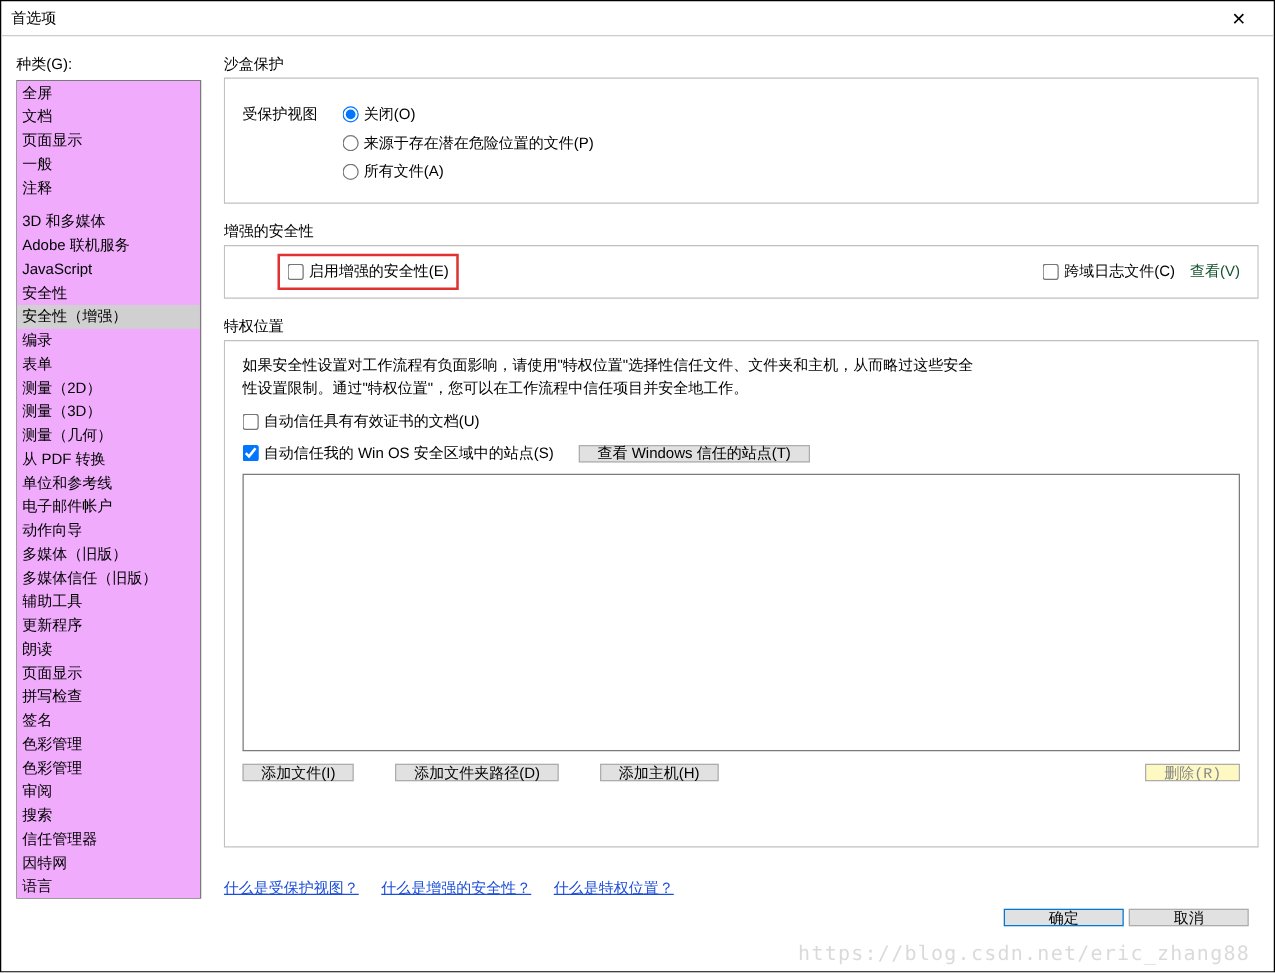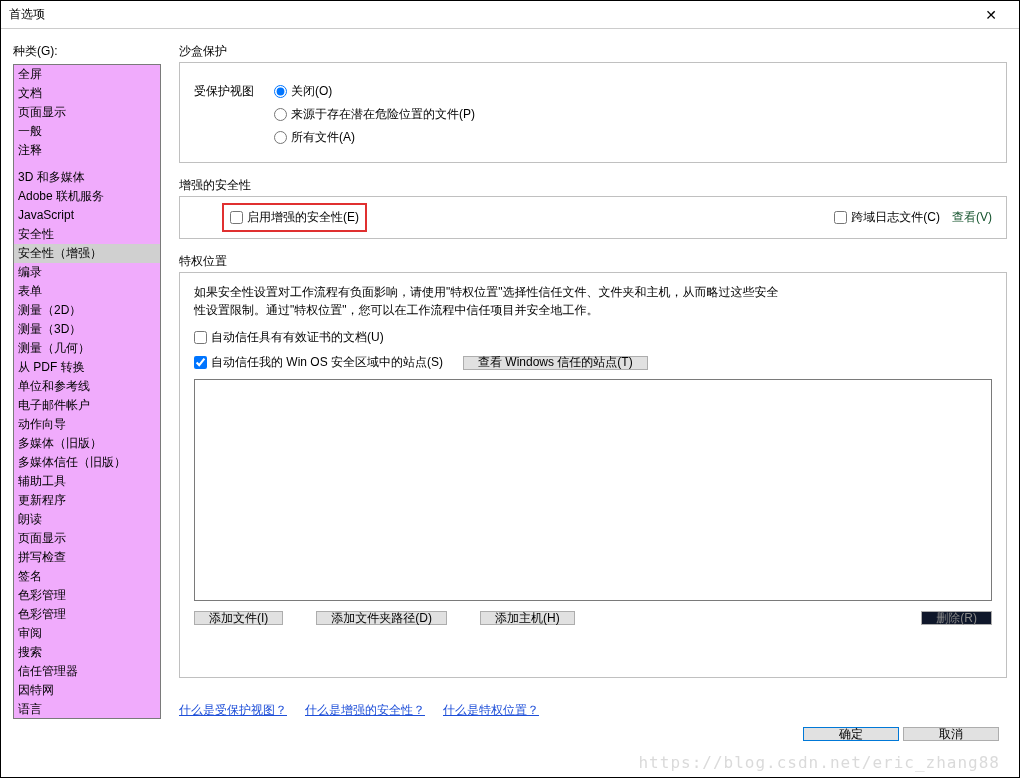--- a/index.html
+++ b/index.html
@@ -26,21 +26,21 @@
     .radio-item { display: flex; align-items: center; gap: 4px; }
     input[type="radio"], input[type="checkbox"] { width: 13px; height: 13px; }
     .red-box { border: 2px solid #e03030; padding: 4px 6px; display: inline-flex; align-items: center; gap: 4px; }
     .enh-row { display: flex; align-items: center; justify-content: space-between; margin-left: 28px; }
     .enh-right { display: flex; align-items: center; gap: 12px; }
     .link { color: #1d4ed8; text-decoration: underline; cursor: pointer; }
     .link-view { color: #14532d; cursor: pointer; }
     .desc { font-size: 12px; line-height: 18px; margin-bottom: 10px; max-width: 590px; }
     .chk-row { display: flex; align-items: center; gap: 4px; margin-bottom: 8px; }
     .btn { height: 14px; padding: 0 14px; background: #e1e1e1; border: 1px solid #adadad; cursor: pointer; font-size: 12px; font-family: inherit; display: inline-flex; align-items: center; justify-content: center; }
-    .btn:disabled { color: #888; background: #0f172a; cursor: default; }
+    .btn:disabled { color: #888; background: #fef9c3; cursor: default; font-family: Liberation Mono, monospace; }
     .priv-list { border: 1px solid #7a7a7a; height: 222px; background: #fff; margin-top: 4px; }
     .btn-row { display: flex; gap: 33px; margin-top: 10px; }
     .btn-row .spacer { flex: 1; }
     .links-row { display: flex; gap: 18px; margin-top: 10px; }
     .footer { height: 50px; display: flex; justify-content: flex-end; gap: 4px; padding: 0 20px; border-top: 0; }
     .footer .btn { width: 96px; }
     .btn.primary { border: 1px solid #0078d7; }
     .group { margin-bottom: 10px; }
     .fieldset { border: 1px solid #c0c0c0; padding: 10px 14px 10px 14px; margin-top: 0px; }
     .fieldset.cross { padding: 6px 14px 6px 14px; }

